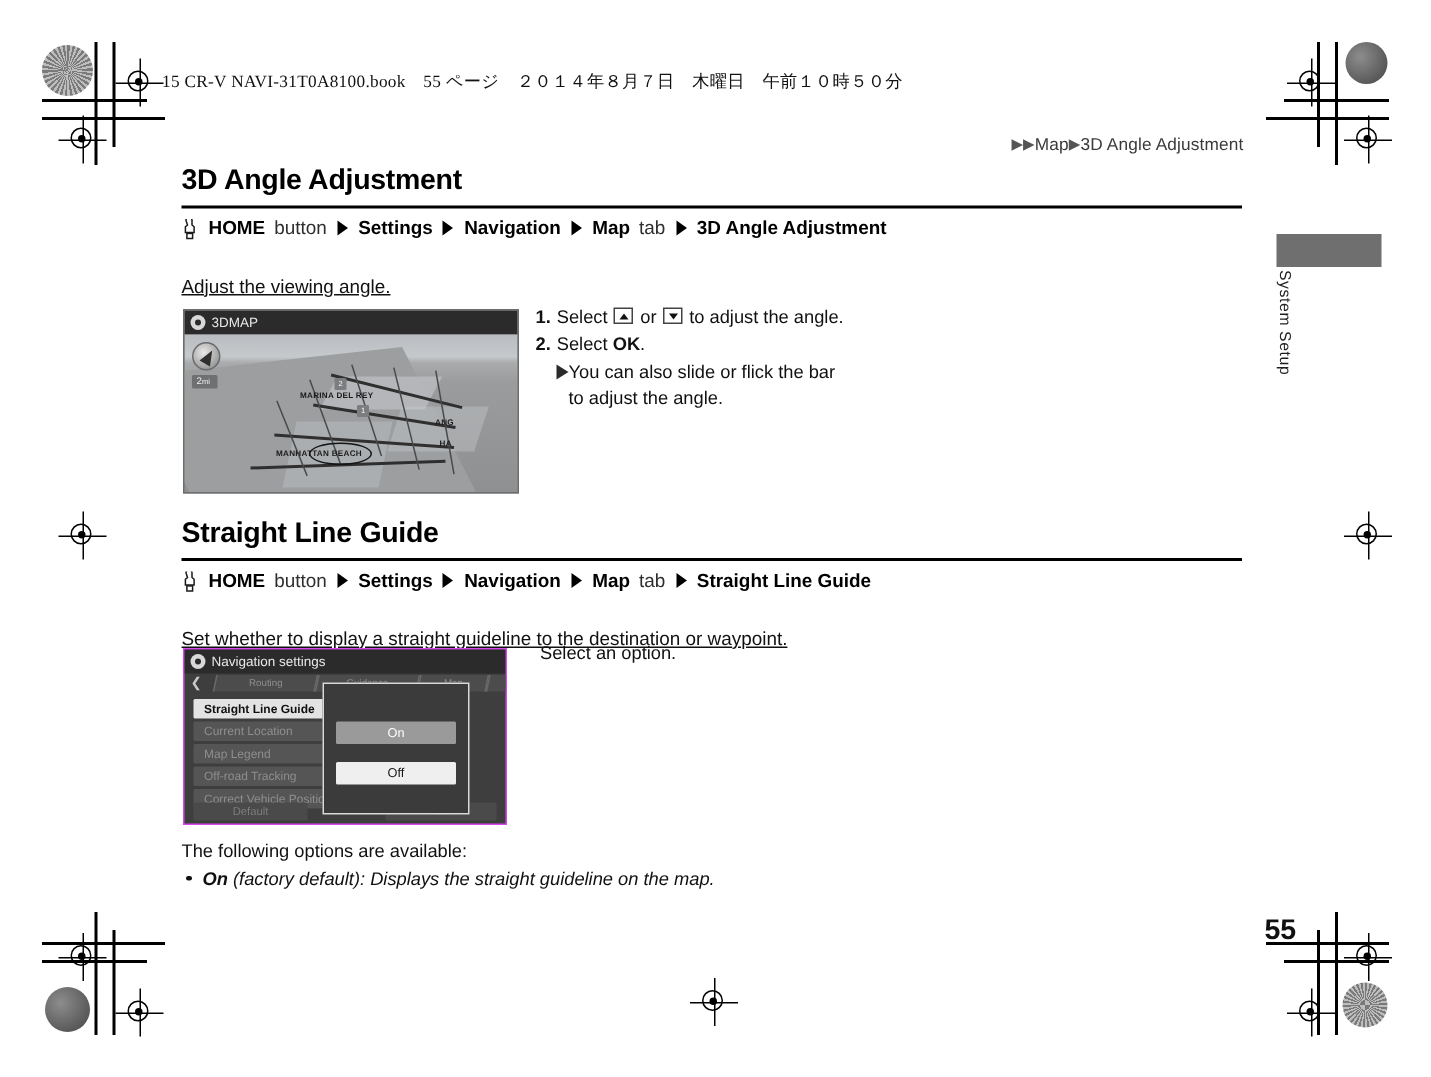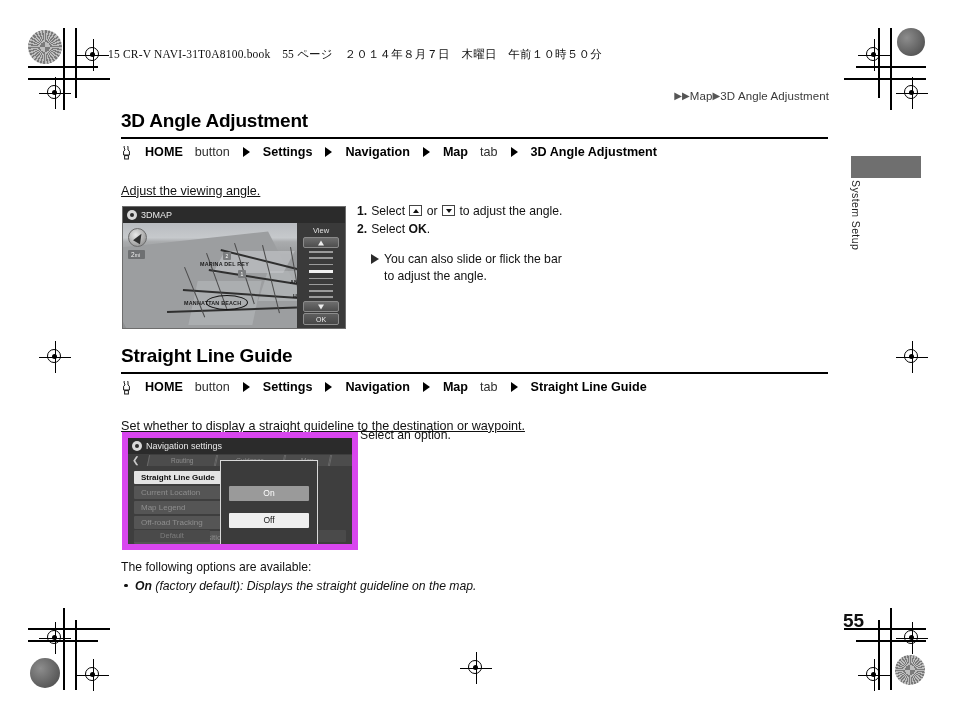--- a/index.html
+++ b/index.html
@@ -111,21 +111,21 @@
     width: 707px;
     margin: 0 0 6px 0;
   }
   .breadcrumb {
     font-size: 12.6px;
     color: #000;
     white-space: nowrap;
     line-height: 1.2;
     display: flex;
     align-items: center;
-    gap: 8px;
+    gap: 2px;
   }
   .breadcrumb b { font-weight: bold; }
   .breadcrumb .light { font-weight: normal; color: #2e2e2e; }
   .tri-b {
     display: inline-block;
     width: 0; height: 0;
     border-left: 7px solid #000;
     border-top: 5px solid transparent;
     border-bottom: 5px solid transparent;
     margin: 0 5px;
@@ -377,43 +377,42 @@
     border-right: 3px solid transparent;
     border-bottom: 4.5px solid #111;
   }
   .keycap.down i {
     border-left: 3px solid transparent;
     border-right: 3px solid transparent;
     border-top: 4.5px solid #111;
   }
   .substep {
     display: flex;
-    gap: 5px;
     margin-left: 14px;
-    margin-top: 12px;
+    margin-top: 1px;
   }
   .tri-sub {
     flex: none;
     width: 0; height: 0;
     border-left: 8px solid #2b2b2b;
     border-top: 5.5px solid transparent;
     border-bottom: 5.5px solid transparent;
     margin-top: 3px;
   }
 
   
   .shot-nav {
     position: absolute;
     left: 122px;
     top: 432px;
-    width: 236px;
+    width: 216px;
     height: 118px;
     background: #3e3e3e;
     overflow: hidden;
-    border: 6px solid #d946ef;
+    border: 1px solid #d946ef;
     box-sizing: border-box;
     text-decoration: underline;
   }
   .nav-tabs {
     position: absolute;
     left: 0; top: 16px; right: 0;
     height: 13px;
   }
   .nav-back {
     position: absolute;
@@ -737,40 +736,20 @@
 
     <div class="poi-box" style="left:100px; top:29px;">2</div>
     <div class="poi-box" style="left:115px; top:47px;">1</div>
 
     <div class="maplabel" style="left:77px; top:38px;">MARINA DEL REY</div>
     <div class="maplabel" style="left:61px; top:77px;">MANHATTAN BEACH</div>
     <div class="maplabel" style="left:167px; top:56px;">ANG</div>
     <div class="maplabel" style="left:170px; top:70px;">HA</div>
     <div style="position:absolute; left:83px; top:72px; width:40px; height:13px; border:1.3px solid #151515; border-radius:50%;"></div>
 
-    <div class="view-panel">
-      <div class="view-label">View</div>
-      <div class="view-btn up">
-          <i class="arrow"></i>
-        </div>
-      <div class="slider-track">
-        <div class="tick"></div>
-        <div class="tick"></div>
-        <div class="tick"></div>
-        <div class="tick on"></div>
-        <div class="tick"></div>
-        <div class="tick"></div>
-        <div class="tick"></div>
-        <div class="tick"></div>
-      </div>
-      <div class="view-btn down">
-          <i class="arrow"></i>
-        </div>
-      <div class="ok-btn">OK</div>
-    </div>
   </div>
 </div>
 
 <div class="steps">
   <div class="step">
     <span class="num">1.</span>
     <span><span>Select</span>
       <span class="keycap up"><i></i></span>
       <span>or</span>
       <span class="keycap down"><i></i></span>

